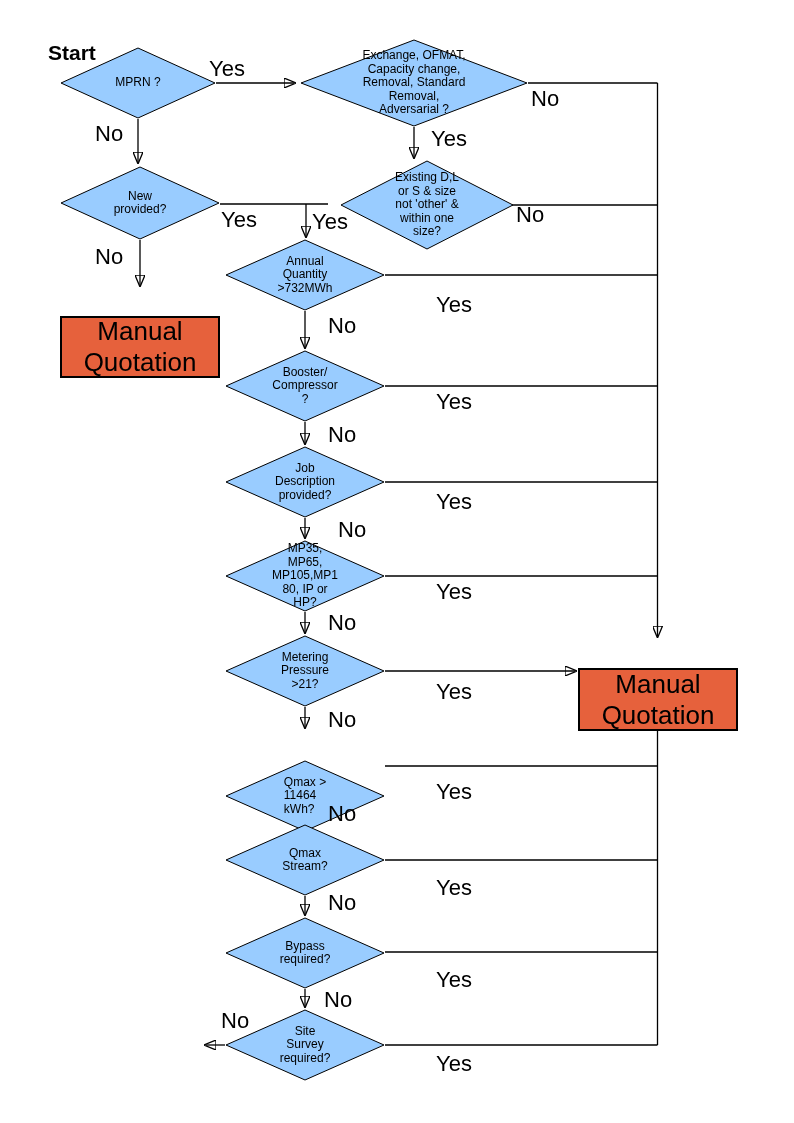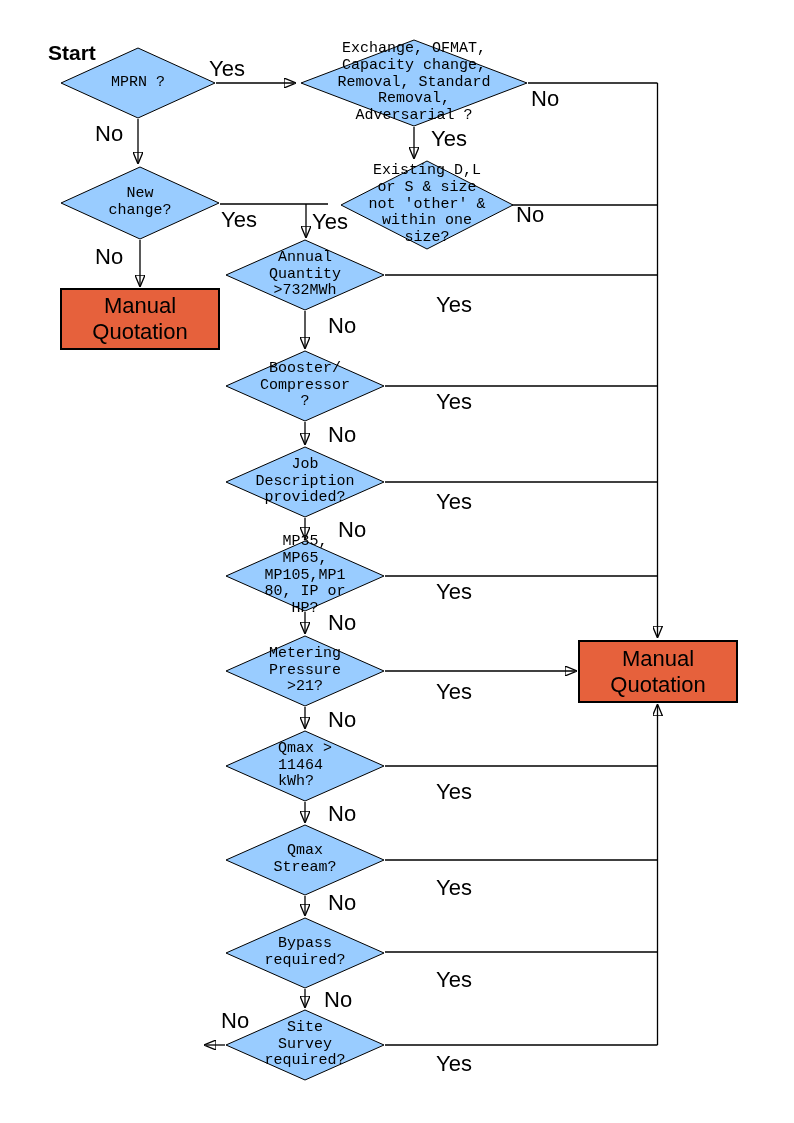--- a/index.html
+++ b/index.html
@@ -18,29 +18,29 @@
   .start-label{
     position:absolute;font-weight:bold;font-size:21px;color:#000;line-height:1;
   }
   .edge-label{
     position:absolute;font-size:22px;color:#000;line-height:1.1;white-space:nowrap;
   }
   .diamond{position:absolute;display:flex;align-items:center;justify-content:center;}
   .diamond svg{position:absolute;left:0;top:0;}
   .diamond polygon{fill:var(--decision-fill);stroke:var(--line-color);stroke-width:1px;}
   .dlabel{
-    position:relative;z-index:1;font-size:15px;line-height:1.12;color:#000;
-    text-align:center;white-space:pre-line;font-family:Liberation Mono, monospace;
+    position:relative;z-index:1;font-size:12px;line-height:1.12;color:#000;
+    text-align:center;white-space:pre-line;
   }
   .dlabel.align-left{text-align:left;}
   .terminal{
     position:absolute;display:flex;align-items:center;justify-content:center;
     border:2px solid #000;text-align:center;color:#000;box-sizing:border-box;
   }
-  .terminal.manual{background:var(--manual-fill);font-size:22px;line-height:1.18;}
+  .terminal.manual{background:var(--manual-fill);font-size:26px;line-height:1.18;margin-top:28px;}
   .terminal.auto{background:var(--auto-fill);font-size:19px;line-height:1.1;}
 </style>
 </head>
 <body>
 
 <div class="page">
 
   <svg class="wires" width="794" height="1123">
     <defs>
       <marker id="arrow" viewBox="0 0 12 10" markerWidth="12" markerHeight="10" refX="10" refY="5" orient="auto" markerUnits="userSpaceOnUse">
@@ -93,21 +93,21 @@
 Capacity change,
 Removal, Standard
 Removal,
 Adversarial ?</div>
   </div>
   <div class="diamond" style="left:60px;top:166px;width:160px;height:74px;">
     <svg width="160" height="74">
         <polygon points="80,1 159,37 80,73 1,37"></polygon>
       </svg>
     <div class="dlabel">New
-change?</div>
+provided?</div>
   </div>
   <div class="diamond" style="left:340px;top:160px;width:174px;height:90px;">
     <svg width="174" height="90">
         <polygon points="87,1 173,45 87,89 1,45"></polygon>
       </svg>
     <div class="dlabel">Existing D,L
 or S &amp; size
 not 'other' &amp;
 within one
 size?</div>
@@ -147,21 +147,21 @@
 HP?</div>
   </div>
   <div class="diamond" style="left:225px;top:635px;width:160px;height:72px;">
     <svg width="160" height="72">
         <polygon points="80,1 159,36 80,71 1,36"></polygon>
       </svg>
     <div class="dlabel">Metering
 Pressure
 &gt;21?</div>
   </div>
-  <div class="diamond" style="left:225px;top:730px;width:160px;height:72px;">
+  <div class="diamond" style="left:225px;top:760px;width:160px;height:72px;">
     <svg width="160" height="72">
         <polygon points="80,1 159,36 80,71 1,36"></polygon>
       </svg>
     <div class="dlabel align-left">Qmax &gt;
 11464
 kWh?</div>
   </div>
   <div class="diamond" style="left:225px;top:824px;width:160px;height:72px;">
     <svg width="160" height="72">
         <polygon points="80,1 159,36 80,71 1,36"></polygon>

